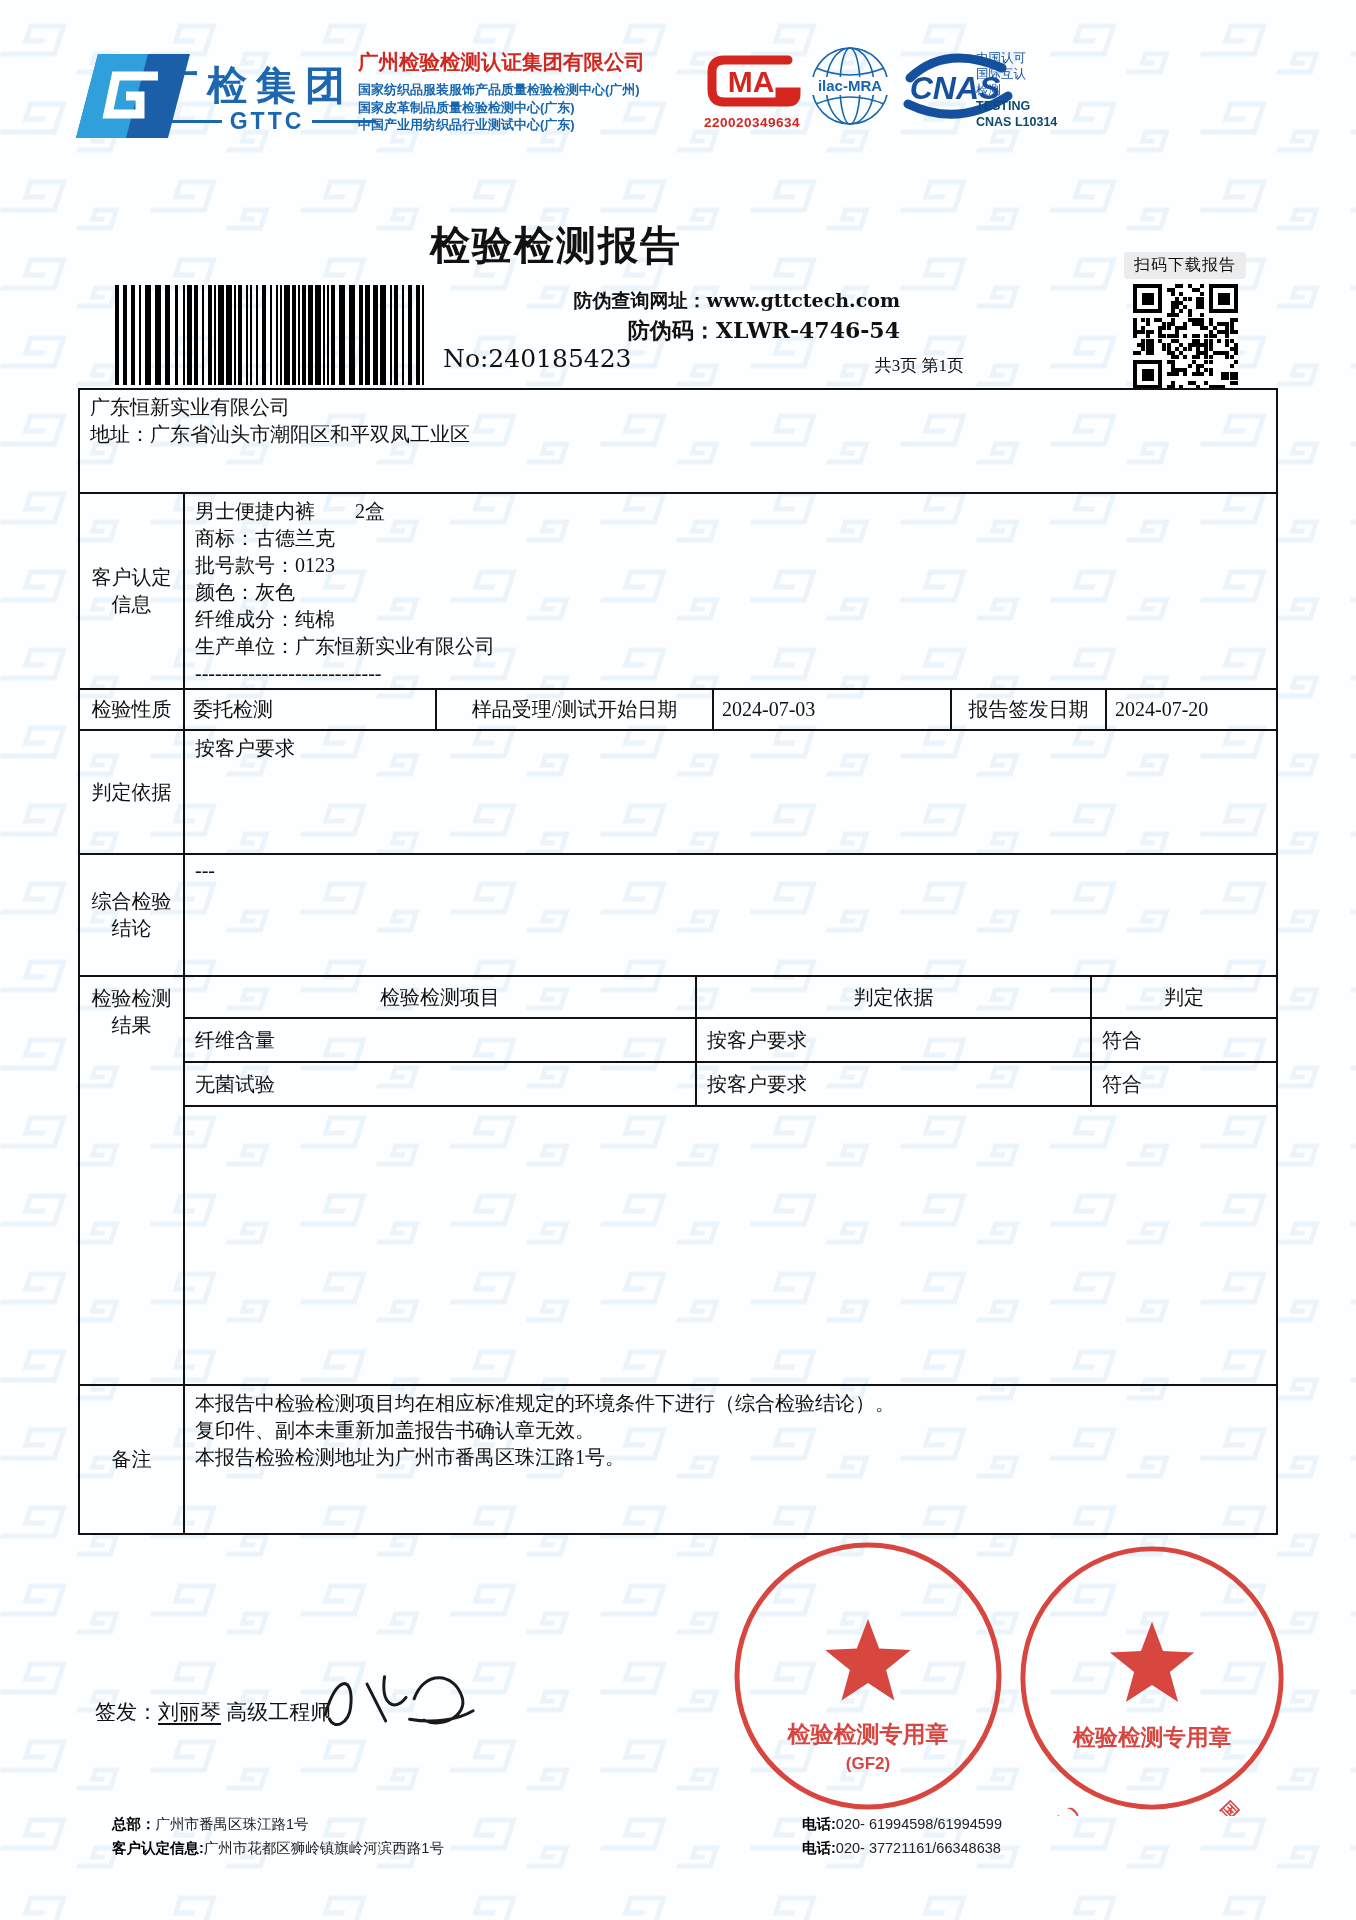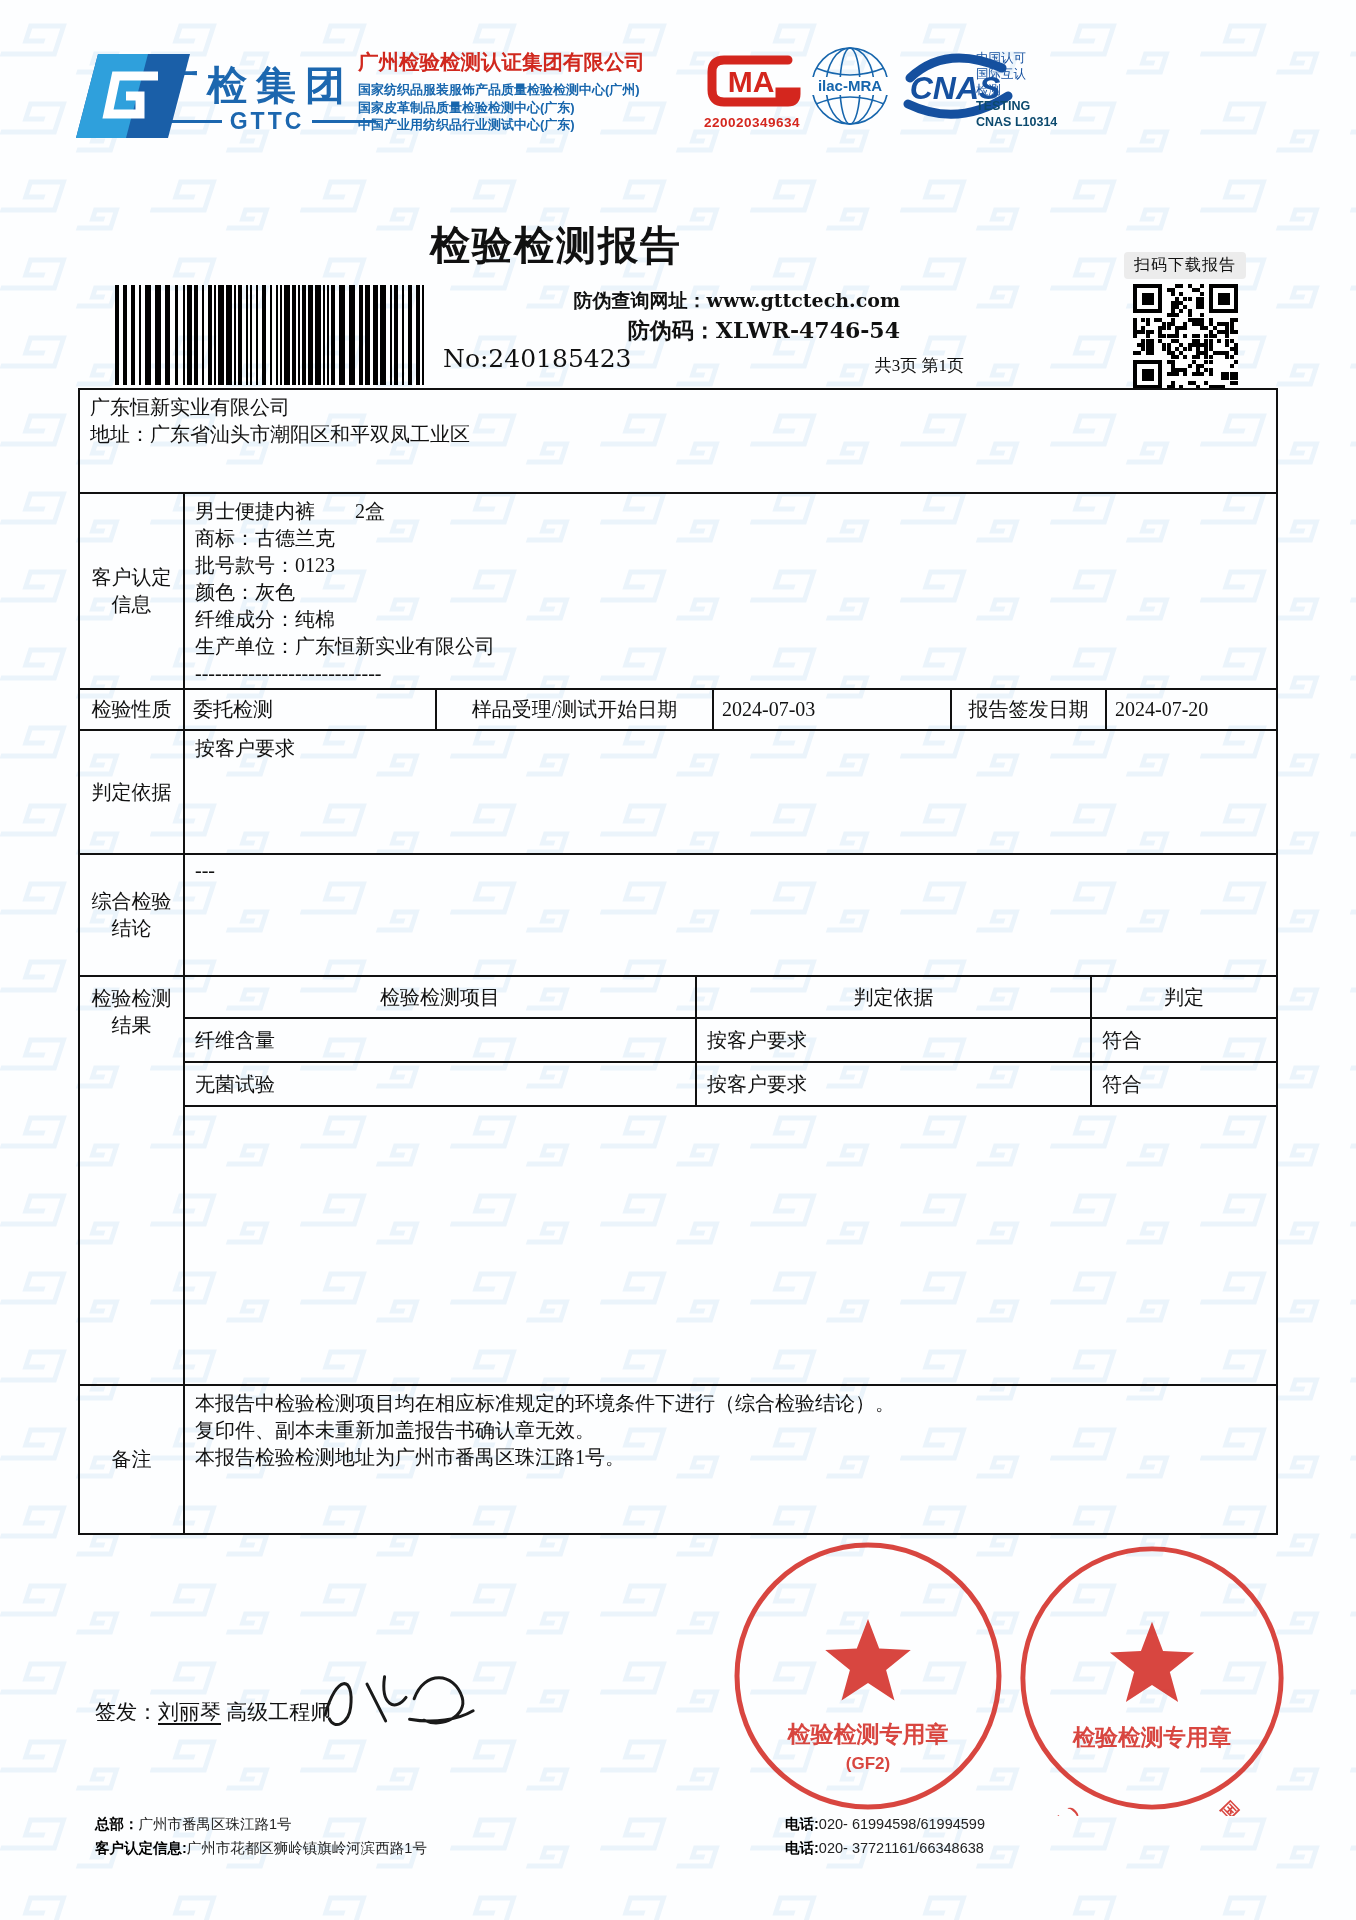--- a/index.html
+++ b/index.html
@@ -73,21 +73,21 @@
   
   .sign-line { position:absolute; left:95px; top:1698px; font-size:21px; }
   .sign-line .nm { text-decoration:underline; text-underline-offset:4px; }
   .handwriting { position:absolute; left:312px; top:1652px; transform:rotate(-4deg); }
   .stamp { position:absolute; opacity:.88; }
   .st1 { left:728px; top:1536px; } .st2 { left:1014px; top:1540px; }
 
   
   .footer { position:absolute; left:95px; top:1812px; width:1180px;
     font-family:"Liberation Sans",sans-serif; font-size:14.5px; color:#222; }
-  .foot-row { display:flex; line-height:24px; }
+  .foot-row { display:flex; line-height:24px;margin-left:17px; }
   .foot-left { width:690px; display:flex; }
   .foot-right { flex:1; display:flex; }
   .foot-row b { font-weight:bold; color:#000; }
 </style>
 </head>
 <body>
 
 <div class="page">
 
   <svg class="bgpattern" width="1356" height="1920">

